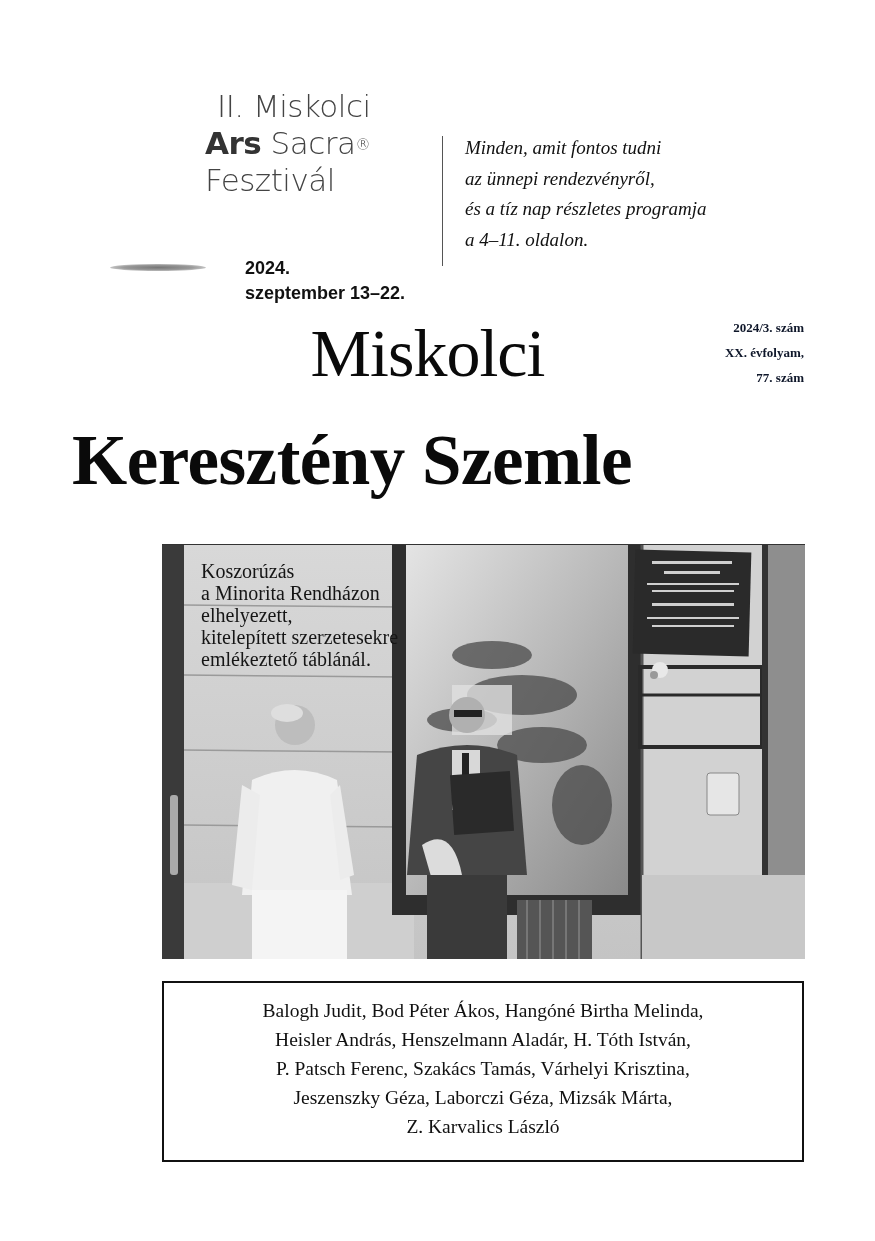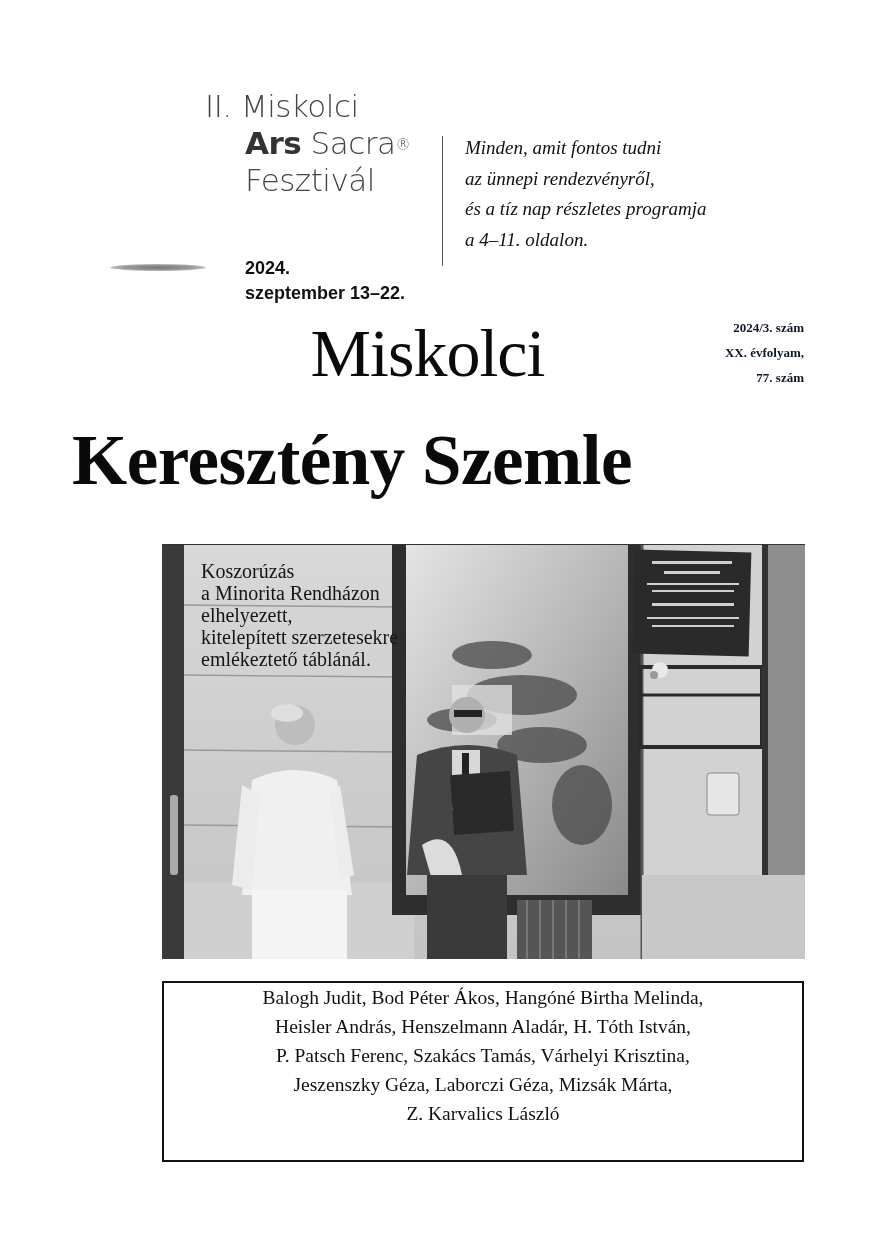--- a/index.html
+++ b/index.html
@@ -2,22 +2,22 @@
 <html><head>
 <meta charset="utf-8">
 <style>
   html, body { margin:0; padding:0; background:#ffffff; }
   body { width:875px; height:1241px; position:relative; overflow:hidden; color:#111; }
   .abs { position:absolute; }
 
   
   .fest { left:205px; top:88px; font-family:"DejaVu Sans", sans-serif; color:#444; }
   .fest-line { font-size:31px; line-height:37px; font-weight:300; letter-spacing:-0.5px; white-space:nowrap; }
-  .fest-line1 { margin-left:0; }
-  .fest-line2, .fest-line3 { margin-left:40px; }
+  .fest-line1 { margin-left:12px; }
+  .fest-line2, .fest-line3 { }
   .fest-bold { font-weight:bold; color:#333; }
   .fest-reg { font-size:15px; vertical-align:top; position:relative; top:2px; }
   .fest-date { left:245px; top:222px; font-family:Liberation Sans, sans-serif; font-weight:bold; font-size:18px; line-height:25px; color:#111;margin-top:34px; }
   .fest-shadow { left:110px; top:264px; width:96px; height:7px; border-radius:50%;
     background:radial-gradient(ellipse at center, #777 0%, #999 50%, rgba(180,180,180,0) 100%); }
   .divider-v { left:442px; top:136px; width:1px; height:130px; background:#555; }
 
   .promo { left:465px; top:133px; font-family:"Liberation Serif", serif; font-style:italic; font-size:19px; line-height:30.5px; color:#111; white-space:nowrap; }
 
   
@@ -26,21 +26,21 @@
   .mast2 { left:72px; top:410px; font-family:"Liberation Serif", serif; font-weight:bold; font-size:71px; line-height:100px; letter-spacing:-0.5px; color:#0a0a0a; white-space:nowrap; }
   .issue { right:71px; top:315px; text-align:right; font-family:"Liberation Serif", serif; font-weight:bold; font-size:13px; line-height:25px; color:#0f172a; }
 
   
   .photo { left:162px; top:544px; width:643px; height:414px; overflow:hidden; background:#bdbdbd; border-top:1px solid #333; }
   .photo svg { display:block; }
   .caption { left:201px; top:560px; font-family:"Liberation Serif", serif; font-size:20px; line-height:22px; color:#151515; }
 
   
   .authors { left:162px; top:981px; width:638px; height:177px; border:2px solid #111; box-sizing:content-box; }
-  .authors-inner { text-align:center; font-family:"Liberation Serif", serif; font-size:19.5px; line-height:29px; color:#111; }
+  .authors-inner { padding-top:13px; text-align:center; font-family:"Liberation Serif", serif; font-size:19.5px; line-height:29px; color:#111; }
   .authors-inner div { white-space:nowrap; }
 </style>
 </head>
 <body>
 
 <div class="abs fest">
   <div class="fest-line fest-line1">II. Miskolci</div>
   <div class="fest-line fest-line2"><span class="fest-bold">Ars</span><span> Sacra</span><span class="fest-reg">®</span></div>
   <div class="fest-line fest-line3">Fesztivál</div>
 </div>

